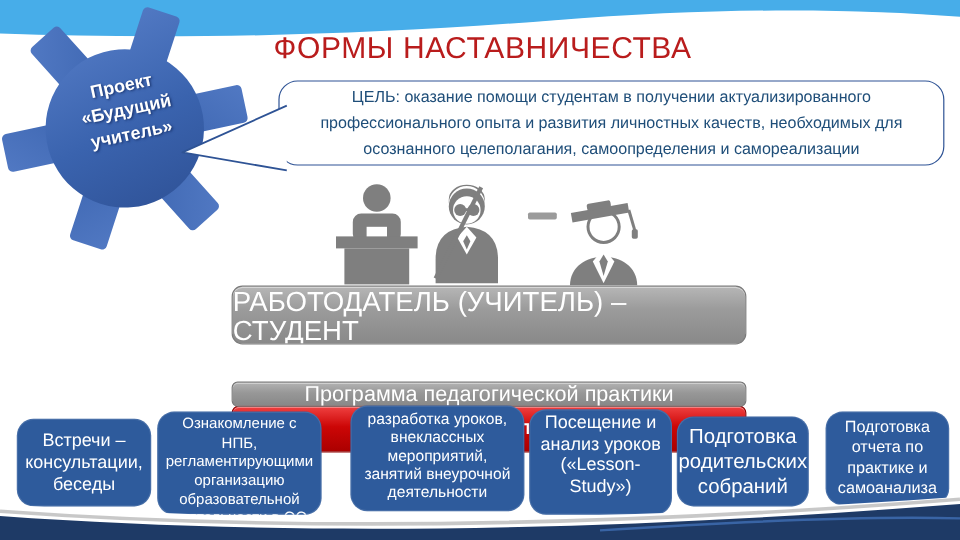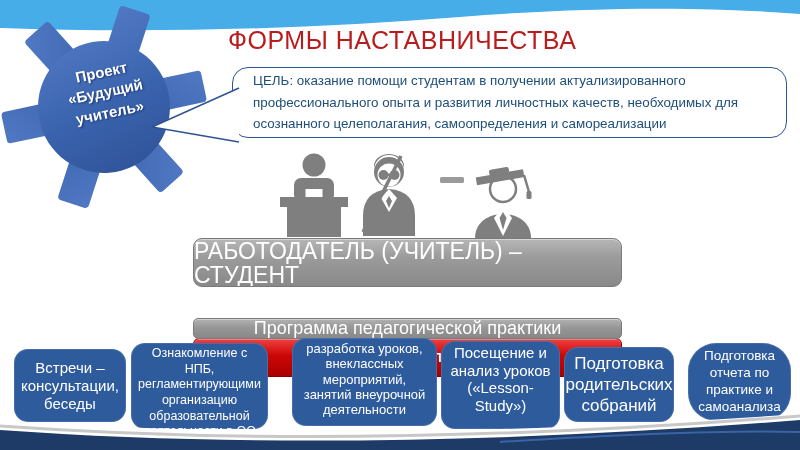--- a/index.html
+++ b/index.html
@@ -23,21 +23,21 @@
     left:228px;top:26px;width:400px;z-index:3;
     color:#b91c1c;font-size:25px;letter-spacing:.5px;white-space:nowrap;
   }
   
   #goal-callout{
     left:232px;top:67px;width:553px;height:69px;z-index:3;
     background:#ffffff;border:1.5px solid #2E5395;border-radius:16px;
     display:flex;align-items:center;justify-content:center;
   }
   #goal-callout .txt{
-    color:#1F4E79;font-size:13.4px;line-height:1.6;text-align:left;padding:2px 20px;
+    color:#1F4E79;font-size:13.4px;line-height:1.6;text-align:center;padding:2px 20px;
   }
   #callout-tail{left:144px;top:78px;width:104px;height:72px;z-index:4;}
   
   #icons-svg{left:272px;top:150px;width:286px;height:88px;z-index:2;}
   
   .bar{
     left:193px;width:429px;z-index:5;color:#fff;
     display:flex;align-items:center;justify-content:center;box-sizing:border-box;
   }
   #relationship-bar{
@@ -65,21 +65,21 @@
     display:flex;align-items:center;justify-content:center;
     overflow:hidden;padding:4px 6px;overflow-wrap:break-word;
     box-shadow:inset 0 0 0 1px rgba(255,255,255,.12);
   }
   .card.top{align-items:flex-start;padding-top:3px;}
   #card-0{left:14px; top:349px;width:112px;height:73px;font-size:15px;line-height:1.2;}
   #card-1{left:131px;top:343px;width:137px;height:86px;font-size:12.5px;line-height:1.25;}
   #card-2{left:292px;top:338px;width:145px;height:88px;font-size:13px;line-height:1.18;}
   #card-3{left:441px;top:341px;width:119px;height:88px;font-size:15px;line-height:1.18;}
   #card-4{left:564px;top:347px;width:110px;height:75px;font-size:17px;line-height:1.25;}
-  #card-5{left:688px;top:343px;width:103px;height:78px;font-size:13.5px;line-height:1.25;border-radius:28px;}
+  #card-5{left:688px;top:343px;width:103px;height:78px;font-size:13.5px;line-height:1.25;}
   
   #bottom-swoosh{left:0;top:395px;width:800px;height:55px;z-index:8;}
 </style>
 </head>
 <body>
 
 <div class="abs" style="left:0;top:0;width:800px;height:450px;">
 
   <svg id="top-band" class="abs" viewBox="0 0 800 40">
     <rect x="0" y="0" width="800" height="34" fill="#47ADE9"></rect>

